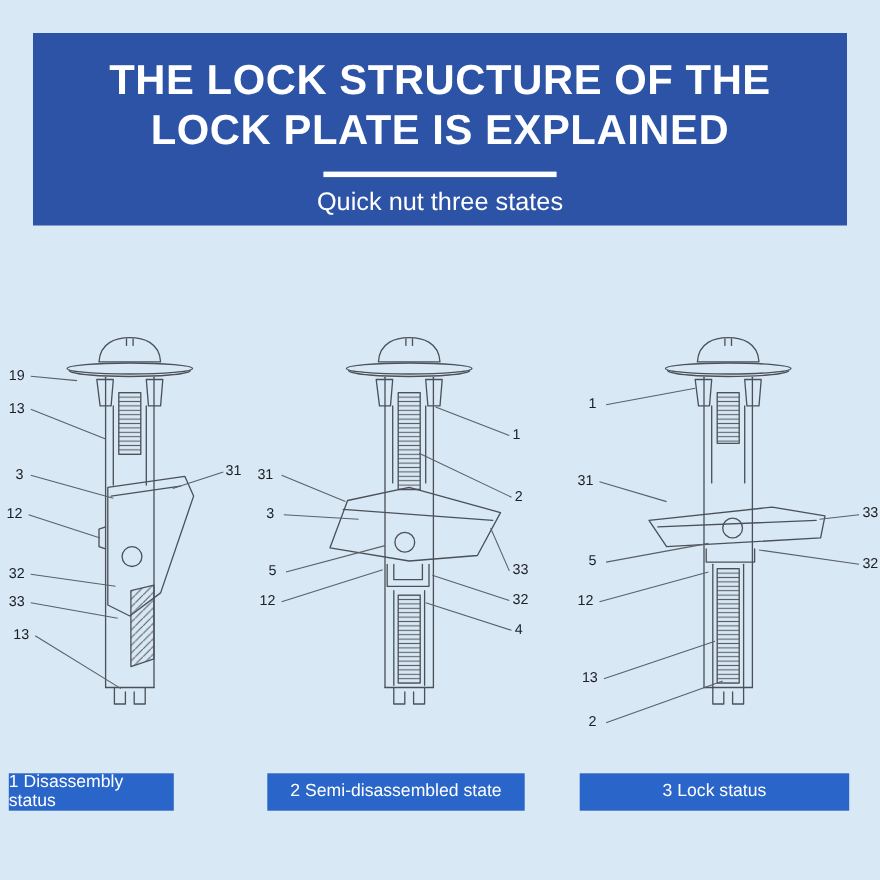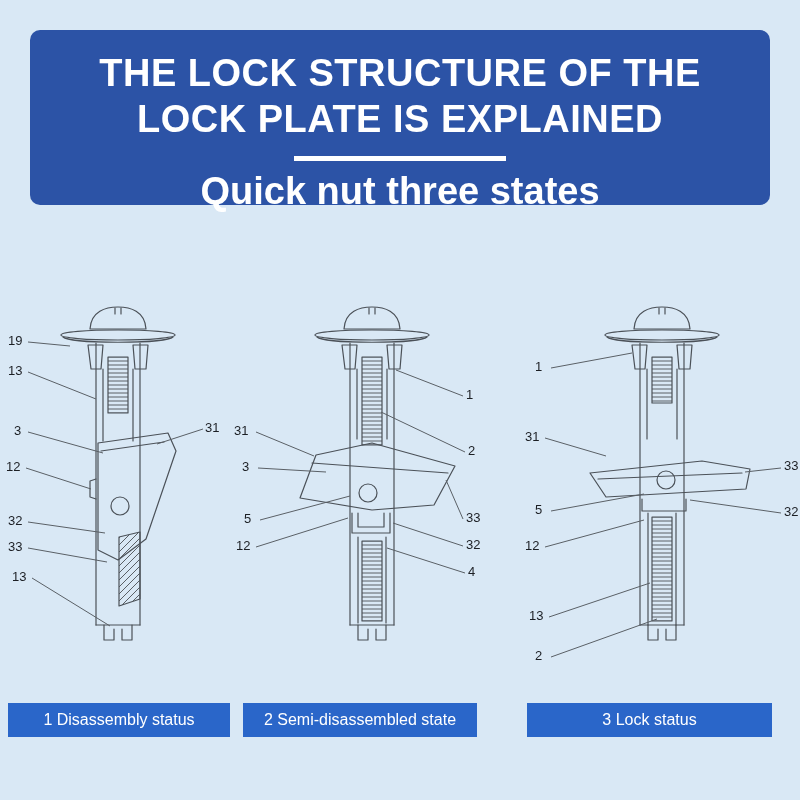--- a/index.html
+++ b/index.html
@@ -4,25 +4,25 @@
 <style>
   html,body{margin:0;padding:0}
   body{
     width:800px;height:800px;overflow:hidden;
     background:var(--background,#d9e8f5);
     font-family:"Liberation Sans",sans-serif;
   }
   .stage{position:relative;width:800px;height:800px}
   .banner{
     position:absolute;left:30px;top:30px;width:740px;height:175px;
-    background:var(--banner,#2c53a6);color:#fff;text-align:center;border-radius:10px;
+    background:var(--banner,#2c53a6);color:#fff;text-align:center;
   }
   .title{margin-top:20px;font-size:38px;font-weight:700;line-height:1.22;letter-spacing:.5px}
   .divider{width:212px;height:5px;background:#ffffff;margin:13px auto 9px}
-  .subtitle{font-size:38px;font-weight:700}
+  .subtitle{font-size:23px;font-weight:400}
   .drawing{position:absolute;color:var(--line,#4b5158)}
   .drawing .ln{stroke:currentColor;fill:none;stroke-width:1.2;stroke-linejoin:round;stroke-linecap:round}
   .leaders{position:absolute;left:0;top:0;width:800px;height:800px;pointer-events:none}
   .leaders line{stroke:#5a6066;stroke-width:1}
   .co{position:absolute;font-size:13px;color:#1c1f24;line-height:1}
   .status-bar{
     position:absolute;top:703px;height:34px;
     background:var(--statusbar,#2a66c9);color:#fff;
     display:flex;align-items:center;justify-content:center;font-size:16px;
   }
@@ -184,21 +184,21 @@
 
   <span class="co" style="left:535px;top:360px">1</span>
   <span class="co" style="left:525px;top:430px">31</span>
   <span class="co" style="left:535px;top:503px">5</span>
   <span class="co" style="left:525px;top:539px">12</span>
   <span class="co" style="left:529px;top:609px">13</span>
   <span class="co" style="left:535px;top:649px">2</span>
   <span class="co" style="left:784px;top:459px">33</span>
   <span class="co" style="left:784px;top:505px">32</span>
 
-  <div class="status-bar" style="left:8px;width:222px">
+  <div class="status-bar" style="left:8px;width:150px">
     <span>1 Disassembly status</span>
   </div>
   <div class="status-bar" style="left:243px;width:234px">
     <span>2 Semi-disassembled state</span>
   </div>
   <div class="status-bar" style="left:527px;width:245px">
     <span>3 Lock status</span>
   </div>
 
 </div>

